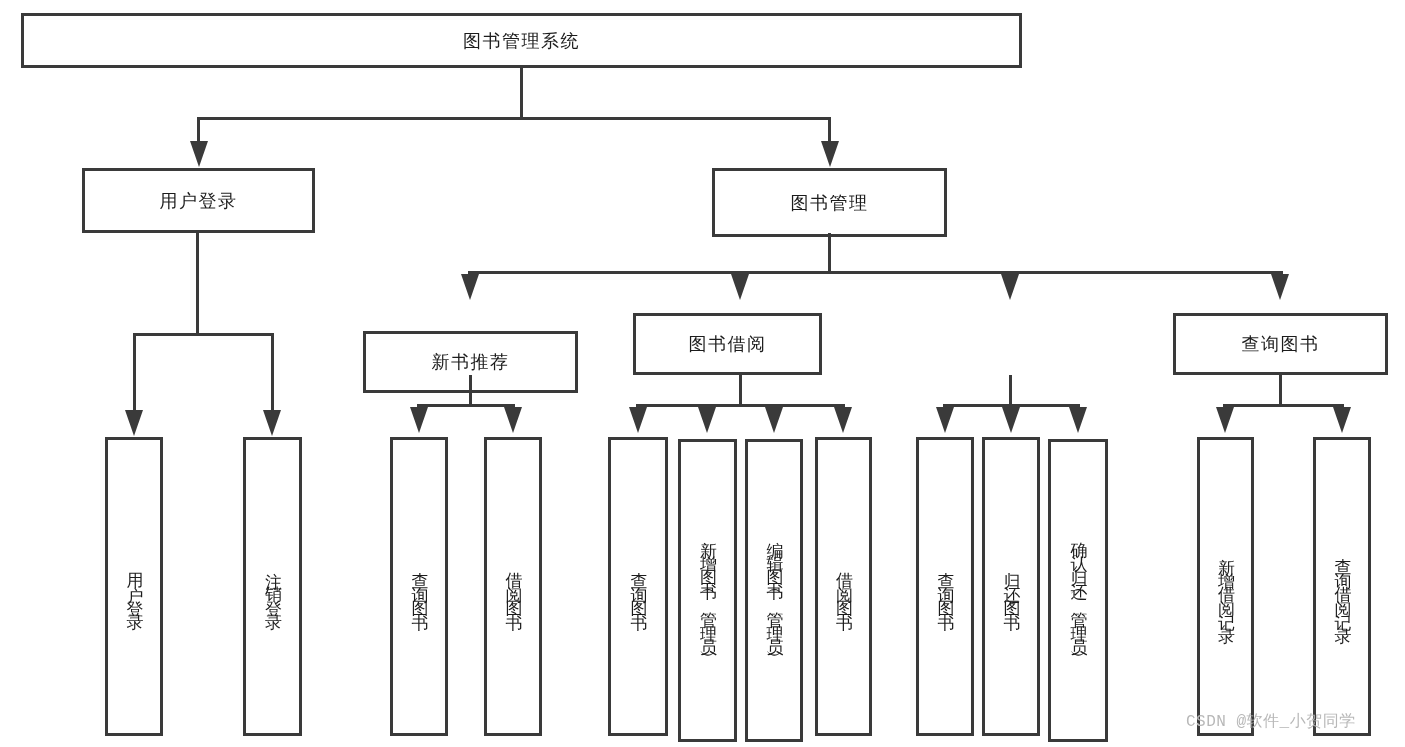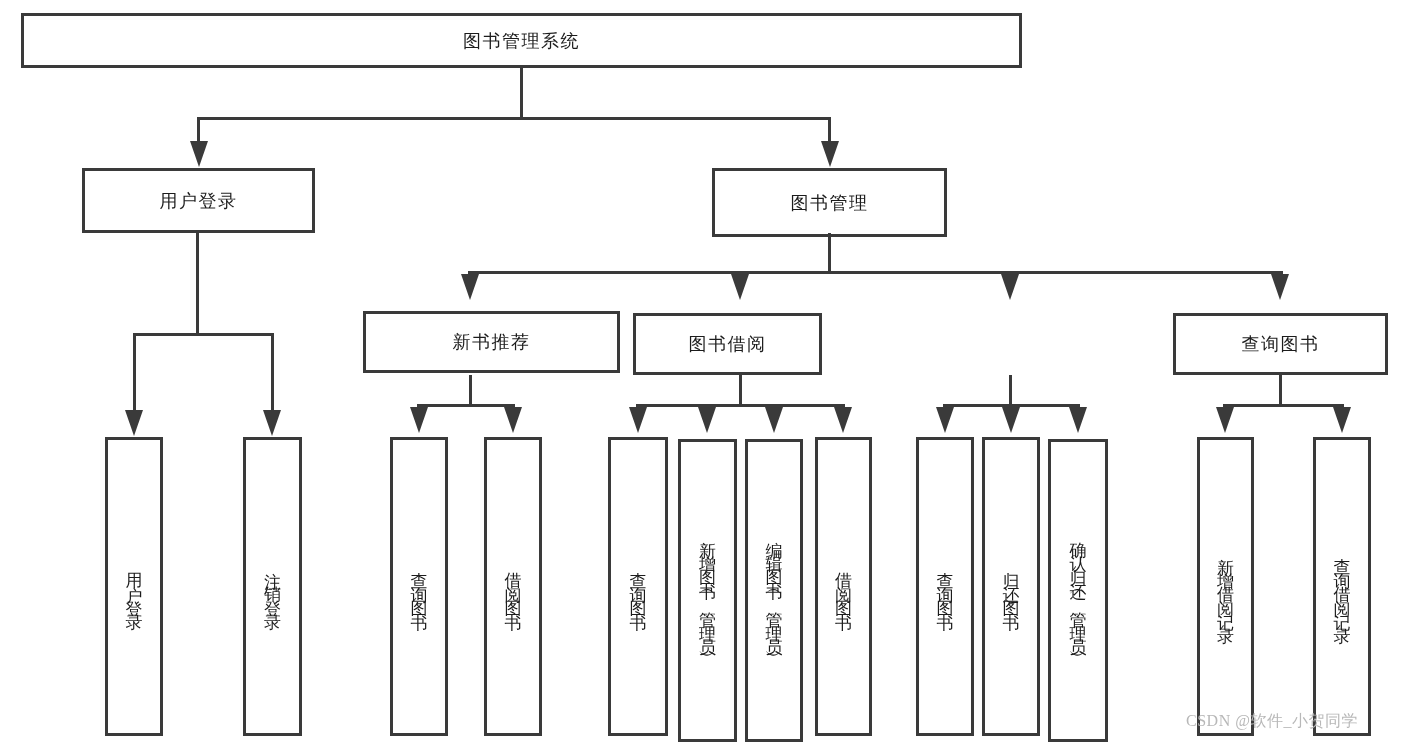--- a/index.html
+++ b/index.html
@@ -4,21 +4,21 @@
 <style>
   :root{
     --line:#3a3a3a;
     --text:#1c1c1c;
     --watermark:#b8b8b8;
     --bg:#ffffff;
   }
   html,body{margin:0;padding:0;background:var(--bg);}
   .canvas{
     position:relative;width:1405px;height:747px;background:var(--bg);
-    font-family:Liberation Serif, serif;overflow:hidden;
+    font-family:Liberation Mono, monospace;overflow:hidden;
   }
   .node{
     position:absolute;box-sizing:border-box;background:#fff;
     border:3px solid var(--line);color:var(--text);
     display:flex;align-items:center;justify-content:center;
     font-size:18px;letter-spacing:1.5px;white-space:nowrap;
   }
   .vnode{
     writing-mode:vertical-rl;text-orientation:mixed;
     font-size:17px;letter-spacing:14px;line-height:1;
@@ -60,21 +60,21 @@
   <div class="arrow" style="left:125px;top:410px;"></div>
   <div class="arrow" style="left:263px;top:410px;"></div>
 
   <div class="vline" style="left:828px;top:233px;height:41px;"></div>
   <div class="hline" style="left:468px;top:271px;width:815px;"></div>
   <div class="arrow" style="left:461px;top:274px;"></div>
   <div class="arrow" style="left:731px;top:274px;"></div>
   <div class="arrow" style="left:1001px;top:274px;"></div>
   <div class="arrow" style="left:1271px;top:274px;"></div>
 
-  <div class="node" style="left:363px;top:311px;width:257px;height:62px;">新书推荐</div>
+  <div class="node" style="left:363px;top:331px;width:215px;height:62px;">新书推荐</div>
   <div class="node" style="left:633px;top:313px;width:189px;height:62px;">图书借阅</div>
   <div class="node" style="left:1173px;top:313px;width:215px;height:62px;">查询图书</div>
 
   <div class="vline" style="left:469px;top:375px;height:32px;"></div>
   <div class="hline" style="left:417px;top:404px;width:98px;"></div>
   <div class="arrow" style="left:410px;top:407px;"></div>
   <div class="arrow" style="left:504px;top:407px;"></div>
 
   <div class="vline" style="left:739px;top:375px;height:32px;"></div>
   <div class="hline" style="left:636px;top:404px;width:209px;"></div>

